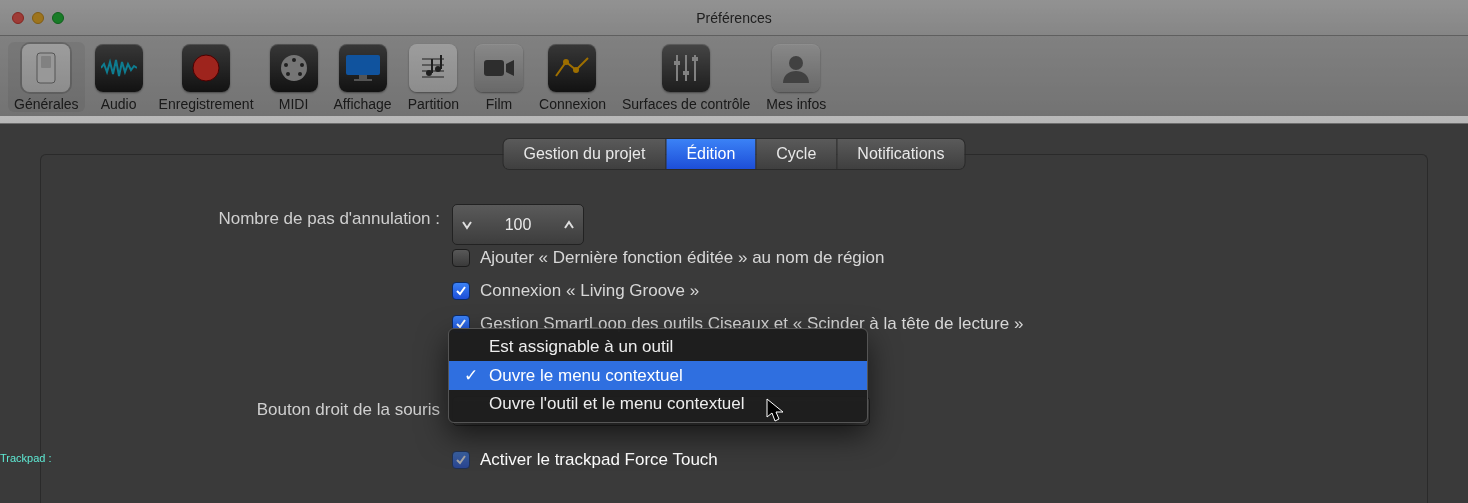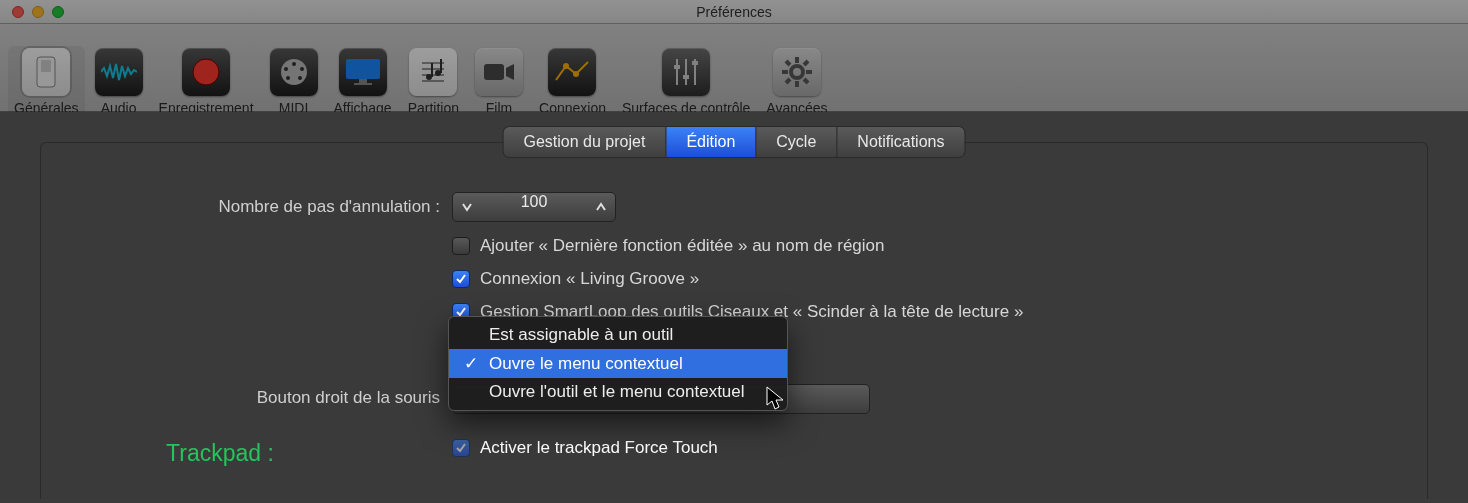--- a/index.html
+++ b/index.html
@@ -1,21 +1,21 @@
 <!DOCTYPE html>
 <html><head>
 <meta charset="utf-8">
 <style>
   * { box-sizing: border-box; margin: 0; padding: 0; font-family: -apple-system, "Helvetica Neue", Arial, sans-serif; }
   html, body { width: 1468px; height: 503px; overflow: hidden; }
   body { background: #3b3b3b; }
 
   
   .titlebar {
-    height: 24px;
+    height: 36px;
     background: linear-gradient(#ececec, #d8d8d8);
     display: flex; align-items: center;
     position: relative;
     border-bottom: 1px solid #9a9a9a;
   }
   .traffic { display: flex; gap: 8px; position: absolute; left: 12px; top: 50%; transform: translateY(-50%); }
   .dot { width: 12px; height: 12px; border-radius: 50%; }
   .dot.red { background:#ff5f57; border:1px solid #d43d36; }
   .dot.yellow { background:#febc2e; border:1px solid #cf9520; }
   .dot.green { background:#28c840; border:1px solid #1a9a2d; }
@@ -26,21 +26,21 @@
   
   .toolbar {
     height: 88px;
     background: linear-gradient(#d0d0d0, #b7b7b7);
     display: flex; align-items: flex-start; padding: 6px 8px 4px 8px;
     gap: 4px;
     border-bottom: 1px solid #6d6d6d;
   }
   .tool {
     display: flex; flex-direction: column; align-items: center; justify-content: space-between;
-    cursor: pointer; padding: 2px 6px 0 6px; border-radius: 6px; margin-top: 16px;
+    cursor: pointer; padding: 2px 6px 0 6px; border-radius: 6px;
   }
   .tool .icon-box {
     width: 48px; height: 48px; border-radius: 8px;
     display:flex; align-items:center; justify-content:center;
     box-shadow: inset 0 1px 0 rgba(255,255,255,.25), 0 1px 2px rgba(0,0,0,.4);
     margin-bottom: 4px;
     background: linear-gradient(#6b6b6b,#2f2f2f);
     position:relative; overflow:hidden;
   }
   .tool.active .icon-box { box-shadow: 0 0 0 2px rgba(0,0,0,.15), inset 0 1px 0 rgba(255,255,255,.4); }
@@ -81,23 +81,23 @@
   .seg {
     padding: 6px 20px; font-size: 16px; color: #e8e8e8;
     background: linear-gradient(#5a5a5a,#3f3f3f);
     border-right: 1px solid #2a2a2a; cursor: pointer; white-space: nowrap;
   }
   .seg:last-child { border-right: none; }
   .seg.selected { background: linear-gradient(#3b82f6,#1d4ed8); color: #fff; }
 
   .stepper {
     position:absolute; top:80px; left:452px;
-    display:flex; height:30px;
+    display:flex; align-items:center; height:41px;
     background: linear-gradient(#5a5a5a,#3d3d3d);
-    border:1px solid #222; border-radius:5px; overflow:hidden;gap:16px;
+    border:1px solid #222; border-radius:5px; overflow:hidden;
   }
   .stepper .btn { width:28px; height:100%; display:flex; align-items:center; justify-content:center; cursor:pointer; color:#ddd; }
   .stepper .val { width:74px; text-align:center; color:#eaeaea; font-size:16px; }
   .stepper svg { width:10px; height:10px; }
 
   .checkline { display:flex; align-items:center; gap:10px; position:absolute; left:452px; }
   .chk {
     width:18px; height:18px; border-radius:4px; border:1px solid #1c1c1c;
     background: linear-gradient(#585858,#3a3a3a);
     display:flex; align-items:center; justify-content:center; cursor:pointer;
@@ -108,40 +108,40 @@
   .chk-label.dim { color:#ffffff;text-align:center; }
 
   .select-shadow {
     position:absolute; left:452px; top:272px; width:418px; height:30px;
     background: linear-gradient(#5a5a5a,#3d3d3d);
     border:1px solid #222; border-radius:5px;
   }
 
   
   .menu {
-    position:absolute; left:448px; top:204px; width:340px;
+    position:absolute; left:448px; top:204px; width:420px;
     background: rgba(30,30,30,.98);
     border:1px solid #555; border-radius:6px; padding:4px 0;
     box-shadow: 0 12px 30px rgba(0,0,0,.6);
   }
   .menu-item {
     display:flex; align-items:center; gap:10px;
     padding:4px 14px 4px 14px; color:#ededed; font-size:17px; cursor:pointer; white-space:nowrap;
   }
   .menu-item .tick { width:16px; display:flex; justify-content:center; }
   .menu-item.selected { background:#2f6fe0; color:#fff; }
 
   .cursor {
     position:absolute;
     pointer-events:none;
   }
 
   .label-undo { position:absolute; top:85px; left:0; width:440px; text-align:right; color:#cfcfcf; font-size:17px; }
   .label-mouse{ position:absolute; top:276px; left:0; width:440px; text-align:right; color:#cfcfcf; font-size:17px; }
-  .label-track{ position:absolute; top:328px; left:0; width:440px; text-align:center; color:#22c55e; font-size:23px; }
+  .label-track{ position:absolute; top:328px; left:0; width:440px; text-align:left; color:#5eead4; font-size:11px; }
 
 </style>
 </head>
 <body>
 
 <div class="titlebar">
   <div class="traffic">
     <div class="dot red"></div>
     <div class="dot yellow"></div>
     <div class="dot green"></div>
@@ -253,39 +253,30 @@
             <line x1="24" y1="4" x2="24" y2="30"></line>
           </g>
           <rect x="3" y="10" width="6" height="4" fill="#d0d0d0"></rect>
           <rect x="12" y="20" width="6" height="4" fill="#d0d0d0"></rect>
           <rect x="21" y="6" width="6" height="4" fill="#d0d0d0"></rect>
         </svg>
     </div>
     <span class="label">Surfaces de contrôle</span>
   </div>
 
-
   <div class="tool">
     <div class="icon-box bg-grey">
       <svg width="34" height="34" viewBox="0 0 34 34">
-          <circle cx="17" cy="17" r="6" fill="none" stroke="#5a5a5a" stroke-width="4"></circle>
-          <g stroke="#5a5a5a" stroke-width="4">
-            <line x1="17" y1="2" x2="17" y2="8"></line>
-            <line x1="17" y1="26" x2="17" y2="32"></line>
-            <line x1="2" y1="17" x2="8" y2="17"></line>
-            <line x1="26" y1="17" x2="32" y2="17"></line>
-            <line x1="6" y1="6" x2="10" y2="10"></line>
-            <line x1="24" y1="24" x2="28" y2="28"></line>
-            <line x1="28" y1="6" x2="24" y2="10"></line>
-            <line x1="10" y1="24" x2="6" y2="28"></line>
-          </g>
-        </svg>
-    </div>
-    <span class="label">Avancées</span>
-  </div>
+          <circle cx="17" cy="12" r="7" fill="#6a6a6a"></circle>
+          <path d="M4 32c0-8 6-12 13-12s13 4 13 12" fill="#6a6a6a"></path>
+        </svg>
+    </div>
+    <span class="label">Mes infos</span>
+  </div>
+
 
 </div>
 
 <div class="dim-top"></div>
 
 <div class="content">
 
   <div class="inner-frame"></div>
 
   <div class="segmented">

